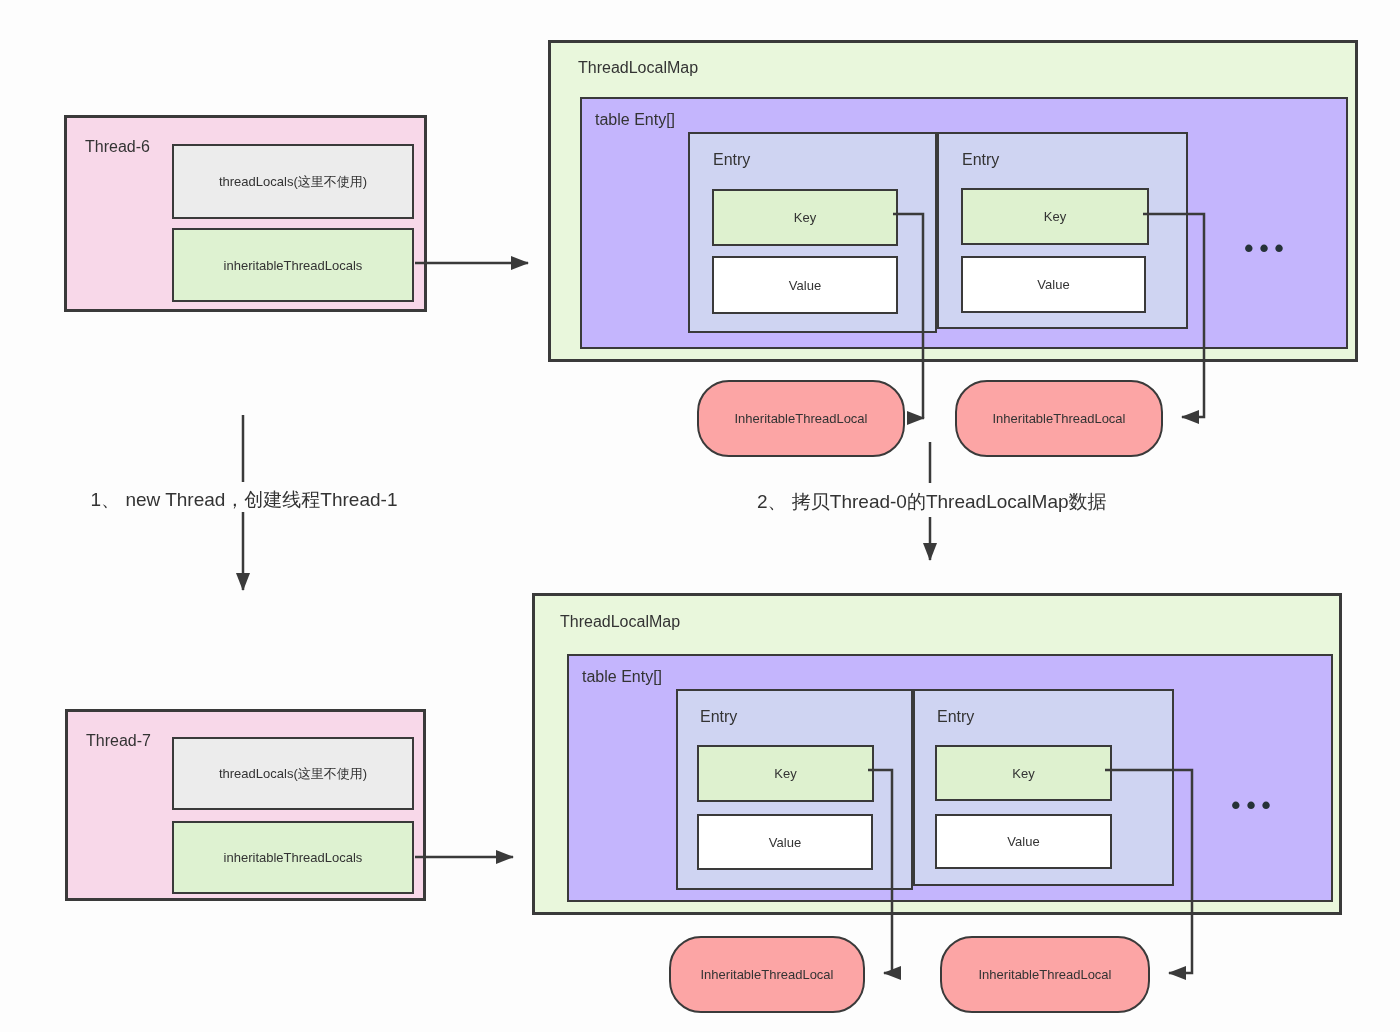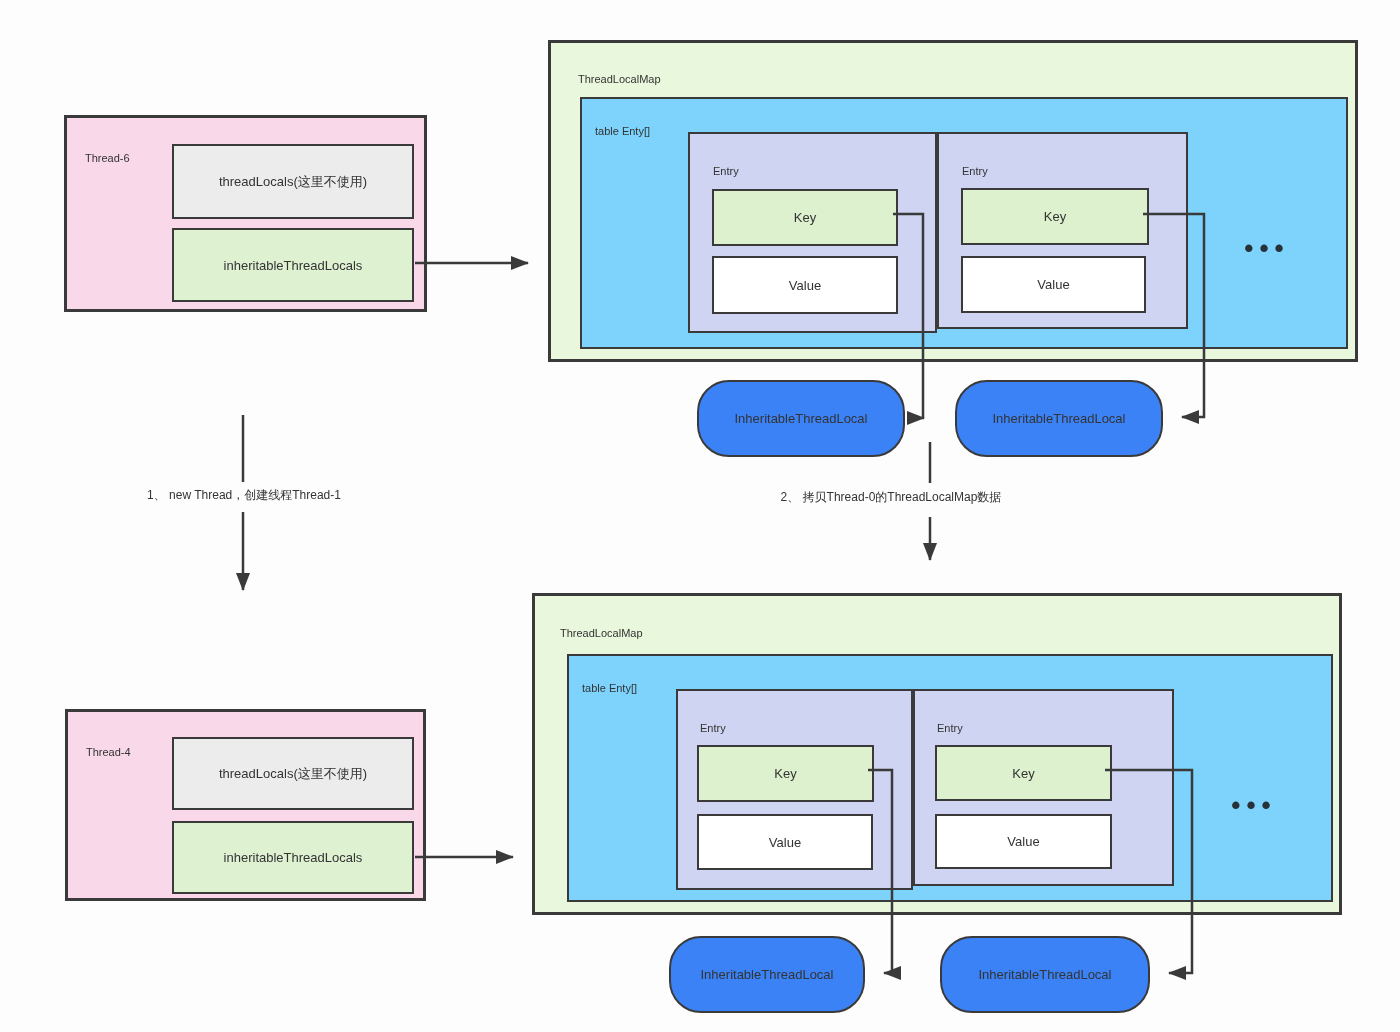--- a/index.html
+++ b/index.html
@@ -9,31 +9,31 @@
     height: 1032px;
     background: #fdfdfd;
     font-family: "Liberation Sans", "DejaVu Sans", sans-serif;
     color: #333333;
     overflow: hidden;
   }
   .box { position: absolute; box-sizing: border-box; border: 2px solid #3a3a3a; }
   .outer { border-width: 3px; }
   .thread-bg   { background: #f8d8e9; }
   .map-bg      { background: #e9f7dc; }
-  .table-bg    { background: #7dd3fc; }
+  .table-bg    { background: #c4b5fd; }
   .entry-bg    { background: #cfd4f2; }
   .key-bg      { background: #def1cf; }
   .value-bg    { background: #ffffff; }
-  .itl-bg      { background: #3b82f6; border-radius: 32px; }
+  .itl-bg      { background: #fca5a5; border-radius: 32px; }
   .gray-bg     { background: #ececec; }
   .green-bg    { background: #def2d1; }
   .center { display: flex; align-items: center; justify-content: center; }
-  .corner-label { position: absolute; font-size: 11px; white-space: nowrap; margin-top: 14px; }
+  .corner-label { position: absolute; font-size: 16px; white-space: nowrap; }
   .cell-label { font-size: 13px; white-space: nowrap; }
-  .annotation { position: absolute; font-size: 12px; text-align: center; white-space: nowrap; }
+  .annotation { position: absolute; font-size: 19px; text-align: center; white-space: nowrap; }
   .ellipsis { position: absolute; font-size: 26px; font-weight: bold; letter-spacing: 6px;
               color: #263238; text-align: center; line-height: 26px; }
   #connector-layer { position: absolute; left: 0; top: 0; width: 1400px; height: 1032px;
                      pointer-events: none; z-index: 50; }
 </style>
 </head>
 <body>
 
 <div id="canvas">
 
@@ -76,24 +76,24 @@
   </div>
 
   <div class="box itl-bg center" style="left:697px; top:380px; width:208px; height:77px;">
     <span class="cell-label">InheritableThreadLocal</span>
   </div>
   <div class="box itl-bg center" style="left:955px; top:380px; width:208px; height:77px;">
     <span class="cell-label">InheritableThreadLocal</span>
   </div>
 
   <div class="annotation" style="left:73px; top:487px; width:342px;">1、 new Thread，创建线程Thread-1</div>
-  <div class="annotation" style="left:720px; top:489px; width:342px;">2、 拷贝Thread-0的ThreadLocalMap数据</div>
+  <div class="annotation" style="left:757px; top:489px; width:342px;">2、 拷贝Thread-0的ThreadLocalMap数据</div>
 
   <div class="box outer thread-bg" style="left:65px; top:709px; width:361px; height:192px;">
-    <div class="corner-label" style="left:18px; top:20px;">Thread-4</div>
+    <div class="corner-label" style="left:18px; top:20px;">Thread-7</div>
     <div class="box gray-bg center" style="left:104px; top:25px; width:242px; height:73px;">
       <span class="cell-label">threadLocals(这里不使用)</span>
     </div>
     <div class="box green-bg center" style="left:104px; top:109px; width:242px; height:73px;">
       <span class="cell-label">inheritableThreadLocals</span>
     </div>
   </div>
 
   <div class="box outer map-bg" style="left:532px; top:593px; width:810px; height:322px;">
     <div class="corner-label" style="left:25px; top:17px;">ThreadLocalMap</div>

